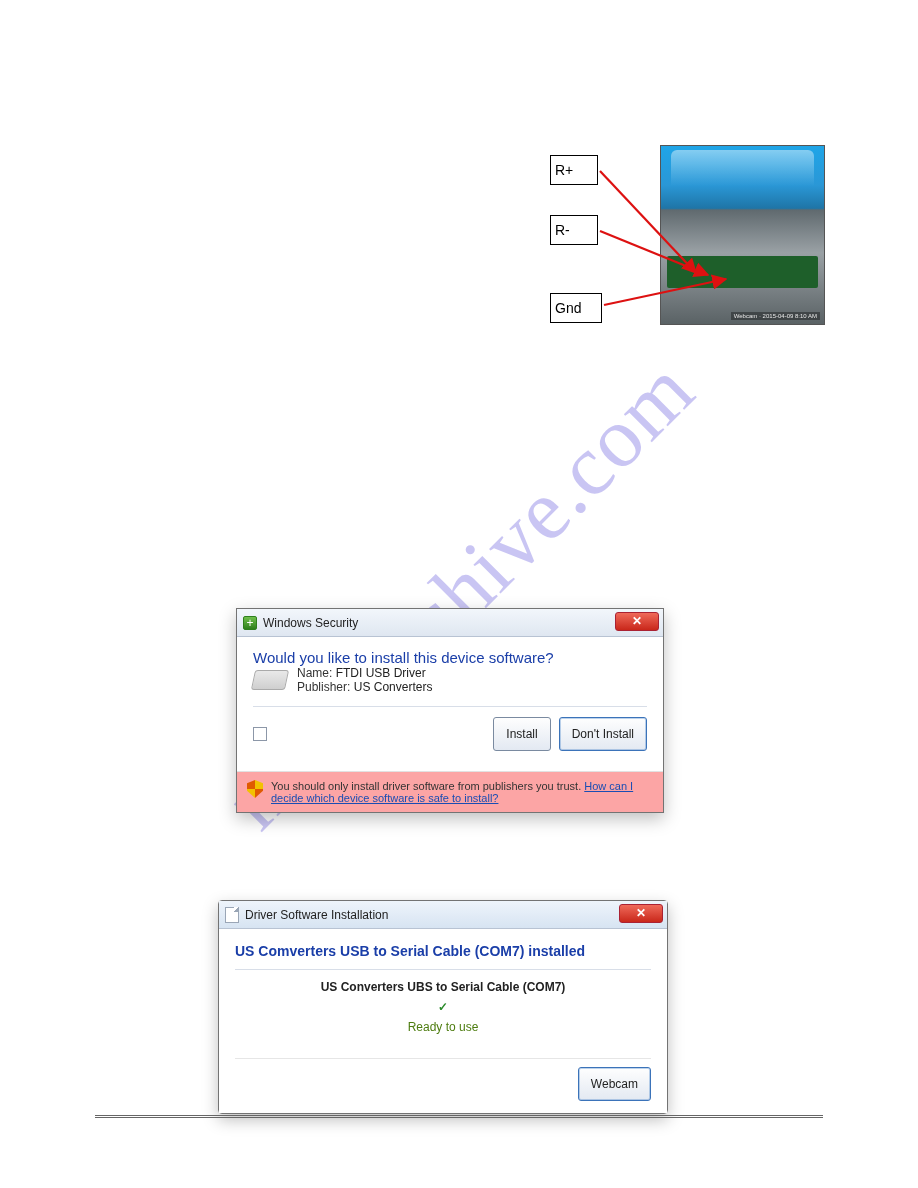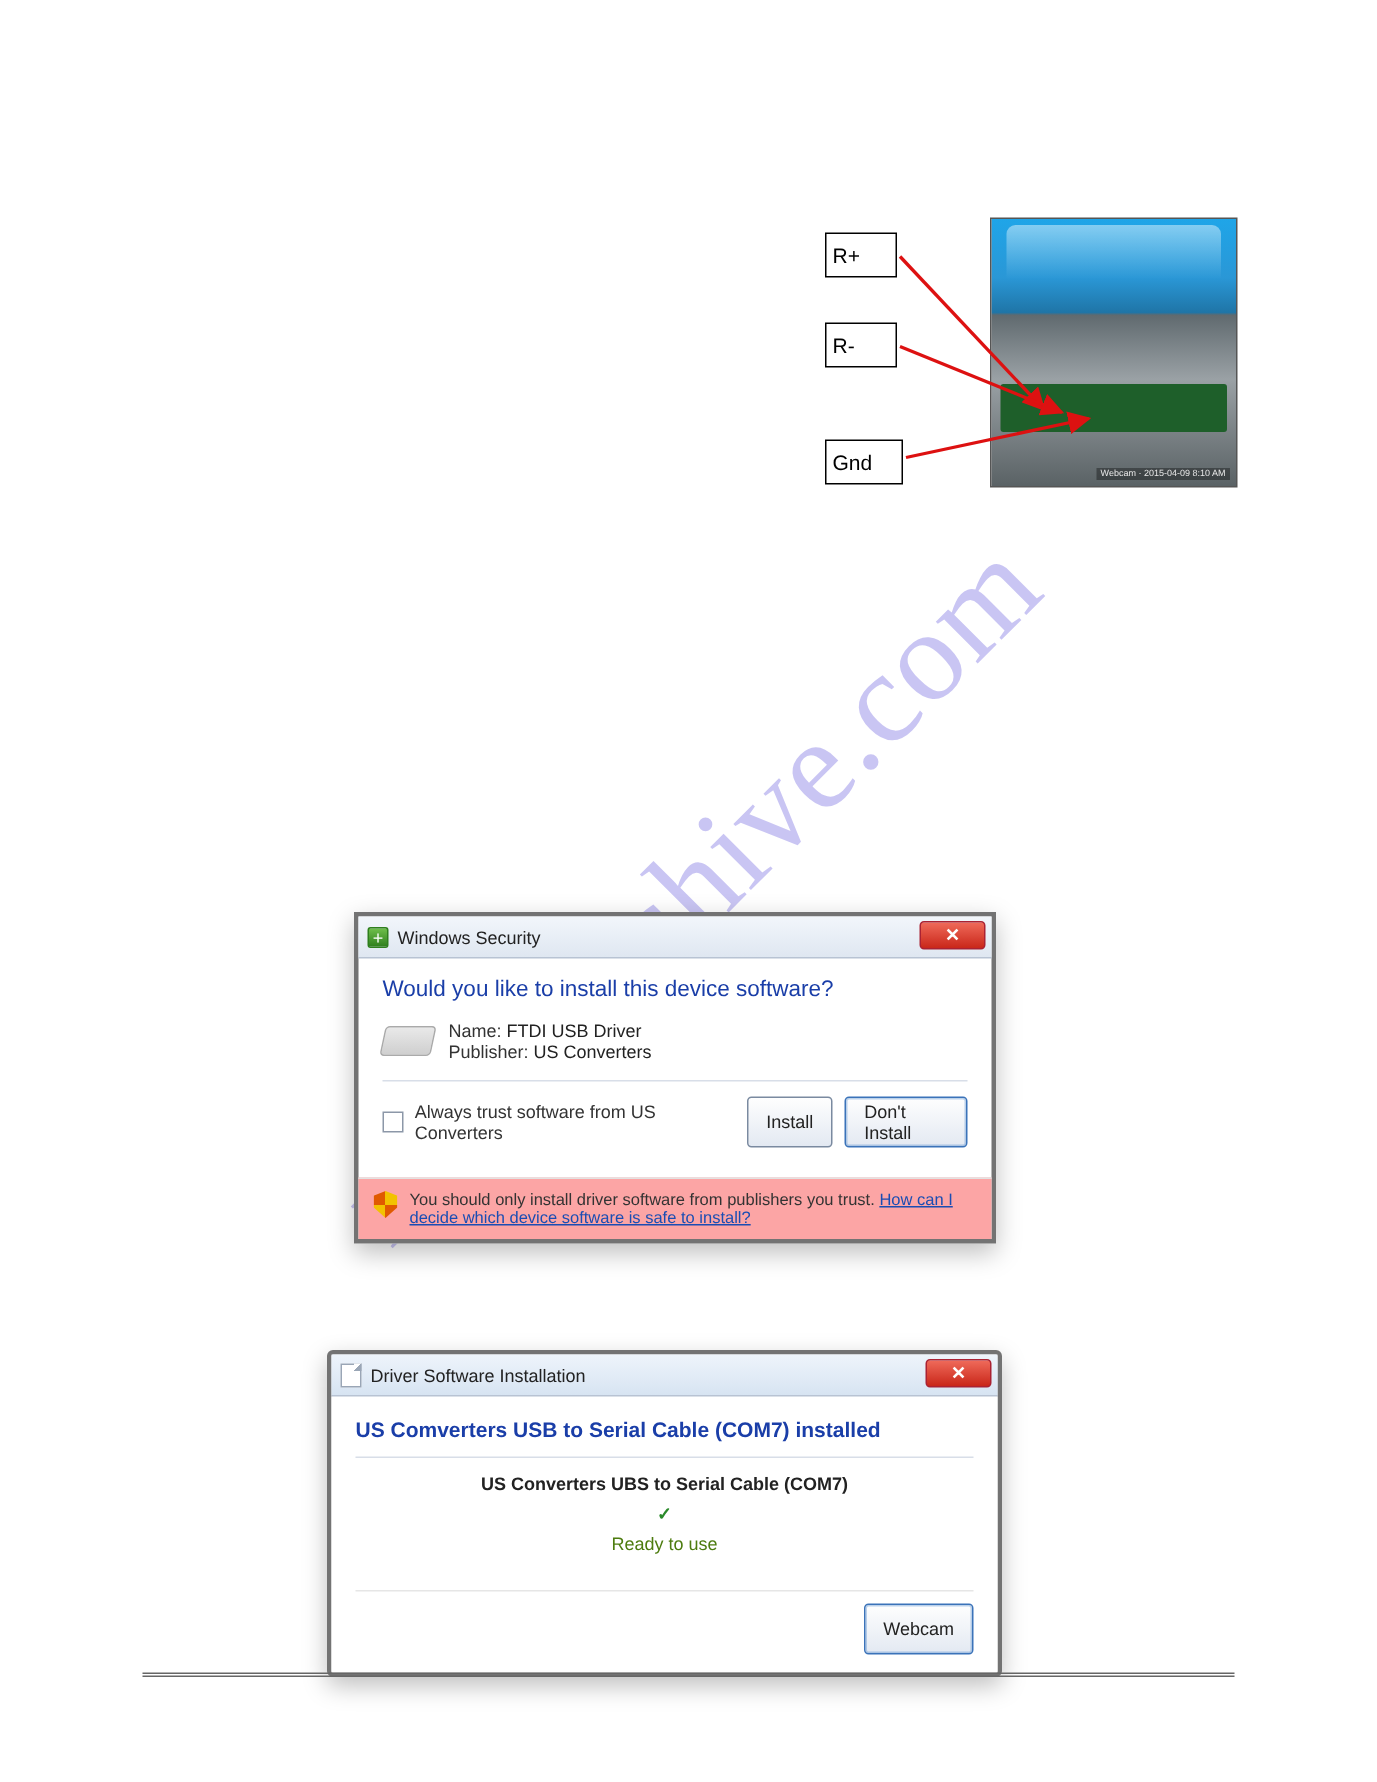--- a/index.html
+++ b/index.html
@@ -94,21 +94,21 @@
     .lbl-rminus { top: 70px; }
     .lbl-gnd   { top: 148px; width: 52px; }
     .diagram-svg {
       position: absolute; inset: 0; width: 100%; height: 100%;
       pointer-events: none;
     }
 
     
     .dlg {
       position: absolute;
-      border: 3px solid #737373;
+      border: 1px solid #737373;
       background: #fff;
       box-shadow: 0 6px 16px rgba(0,0,0,.25);
     }
     .dlg1 {
       left: 236px;
       top: 608px;
       width: 428px;
     }
     .titlebar {
       height: 28px;
@@ -137,21 +137,21 @@
       border: 1px solid #a23; border-radius: 3px;
       background: linear-gradient(180deg,#ef6a5a,#c9271a);
       color: #fff; font-weight: bold; font-size: 12px;
       text-align: center; line-height: 17px;
       cursor: pointer;
     }
     .dlg-body {
       padding: 12px 16px 10px 16px;
     }
     .dlg1 .headline {
-      color: #1a3ea8; font-size: 15px; margin-bottom: 12px;
+      color: #1a3ea8; font-size: 15px; 
     }
     .driver-row { display:flex; gap:10px; align-items:flex-start; margin-bottom:12px; }
     .driver-ic {
       width: 34px; height: 20px; margin-top: 4px;
       background: linear-gradient(180deg,#e9e9e9,#cfcfcf);
       border: 1px solid #aaa; border-radius: 3px;
       transform: skewX(-12deg);
     }
     .kv { font-size: 12px; color: #222; }
     .kv .lbl { color:#333; }
@@ -261,21 +261,20 @@
           <span>FTDI  USB Driver</span>
         </div>
         <div>
           <span class="lbl">Publisher:</span>
           <span>US Converters</span>
         </div>
       </div>
     </div>
     <div class="trust-row">
       <span class="chk"></span>
-      <span>Always trust software from US Converters</span>
       <span class="btns">
         <span class="btn">Install</span>
         <span class="btn primary">Don't Install</span>
       </span>
     </div>
   </div>
   <div class="info-row">
     <span class="shield"></span>
     <span>
       <span>You should only install driver software from publishers you trust.  </span>

